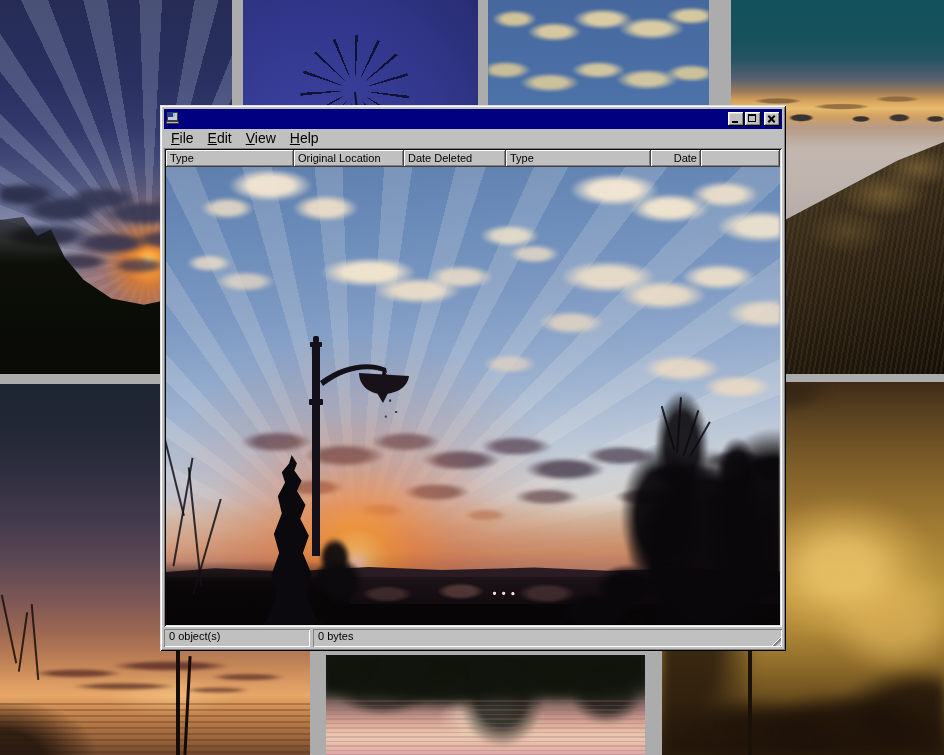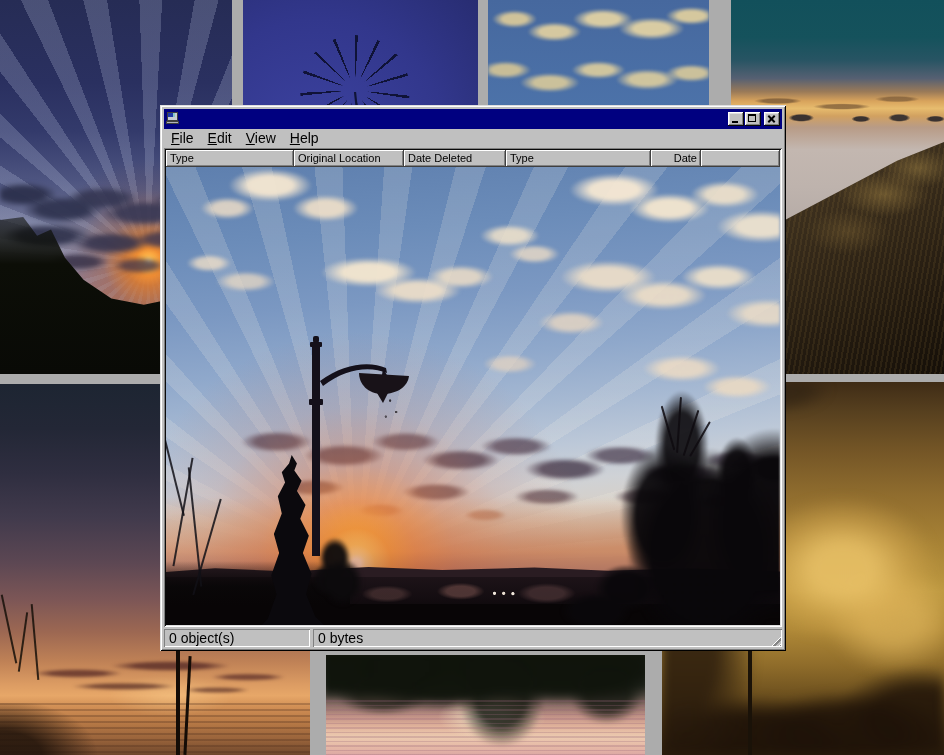--- a/index.html
+++ b/index.html
@@ -204,21 +204,21 @@
 
   .listarea{flex:1;display:flex;flex-direction:column;background:#c0c0c0;padding:2px;
     box-shadow:inset 1px 1px 0 #808080, inset -1px -1px 0 #fff, inset 2px 2px 0 #0a0a0a, inset -2px -2px 0 #dfdfdf;}
   .header{height:17px;flex:0 0 17px;display:flex;}
   .hcell{box-sizing:border-box;background:#c0c0c0;font-size:11px;padding:2px 4px 0 4px;white-space:nowrap;overflow:hidden;
     box-shadow:inset -1px -1px 0 #404040, inset 1px 1px 0 #fff, inset -2px -2px 0 #808080;}
   .hcell.filler{flex:1;}
   .photo{flex:1;position:relative;overflow:hidden;background:#6f8db8;}
 
   .statusbar{height:18px;flex:0 0 18px;margin-top:2px;display:flex;gap:3px;}
-  .status-panel{box-sizing:border-box;font-size:14px;padding:1px 5px;background:#c0c0c0;white-space:nowrap;overflow:hidden;
+  .status-panel{box-sizing:border-box;font-size:11px;padding:1px 5px;background:#c0c0c0;white-space:nowrap;overflow:hidden;
     box-shadow:inset 1px 1px 0 #808080, inset -1px -1px 0 #fff;}
   .status-panel.grow{flex:1;position:relative;}
   .grip{position:absolute;right:1px;bottom:1px;width:12px;height:12px;
     background:repeating-linear-gradient(135deg, #fff 0 1px, #868686 1px 3px, transparent 3px 5px);
     clip-path:polygon(100% 0,100% 100%,0 100%);}
 
   
   .p-sky{background:linear-gradient(175deg,#5e7fae 0%,#6b8cb9 16%,#7b98c2 30%,#8fa8cb 42%,#a5b8d2 52%,#bcc8d8 61%,#cfd2d6 68%,#d6d0c9 73%,#cdb9ad 78%,#c3a08a 82%);}
   .p-rays{
     background:repeating-conic-gradient(from 198deg at 31% 87%, rgba(255,250,238,0) 0 6deg, rgba(255,248,234,.16) 6deg 10deg);

